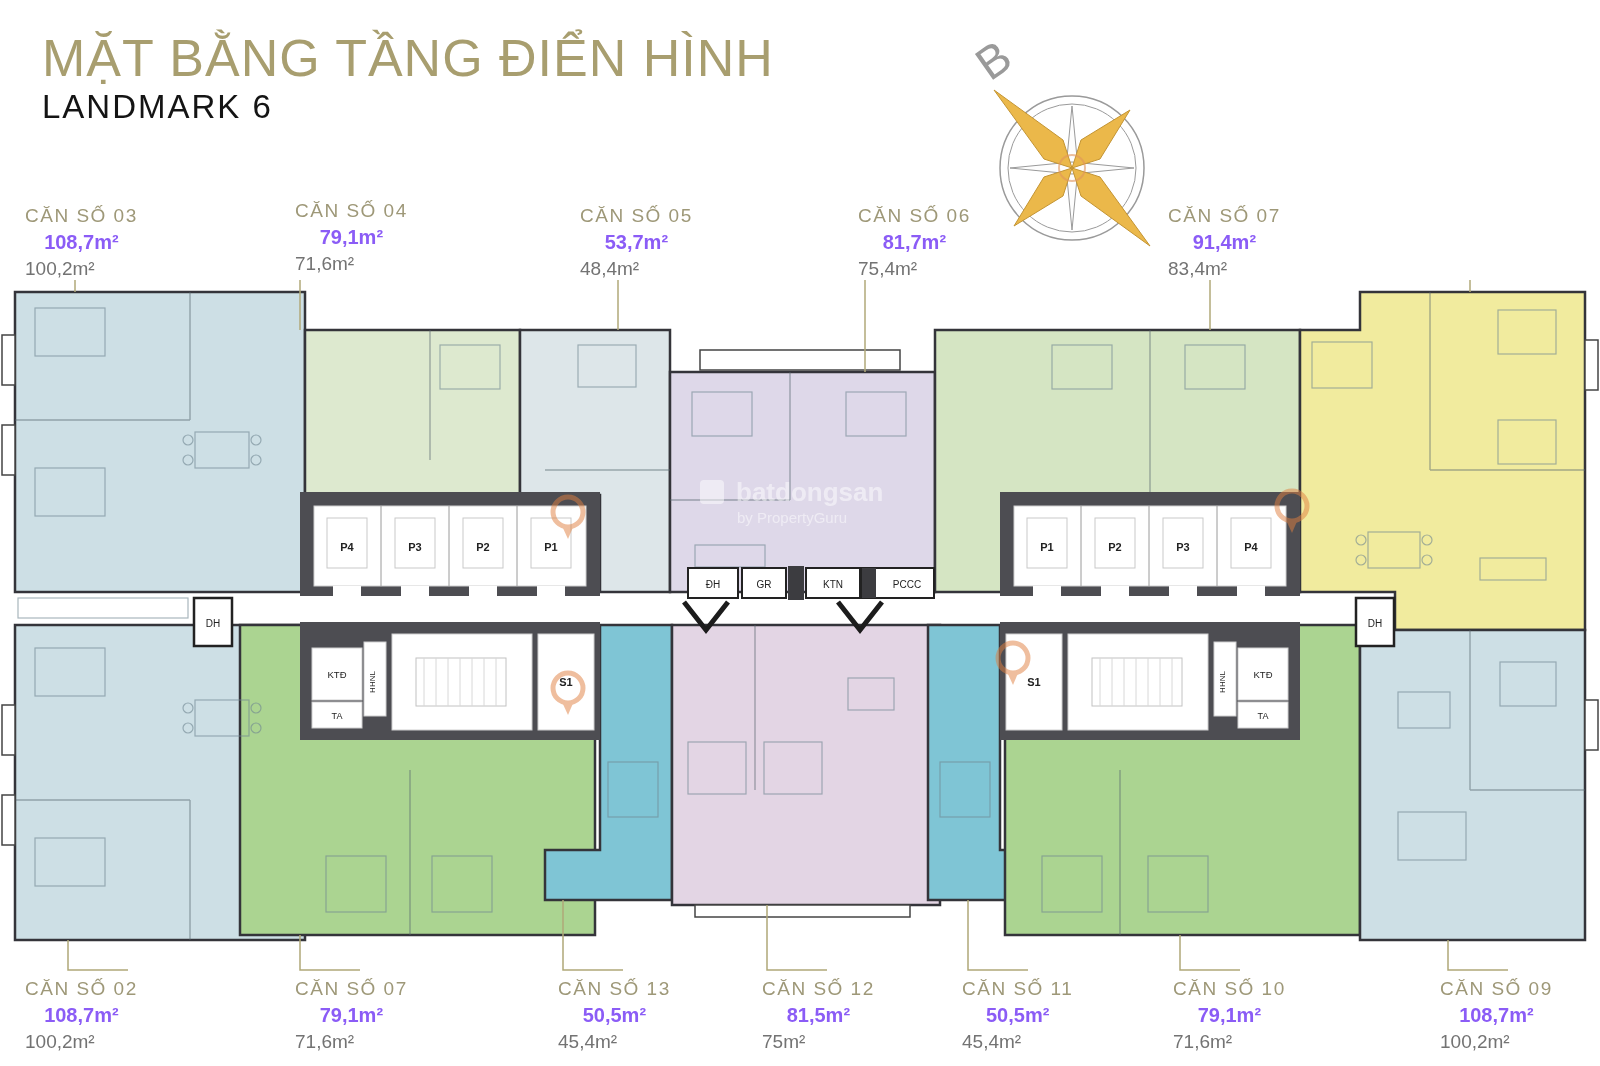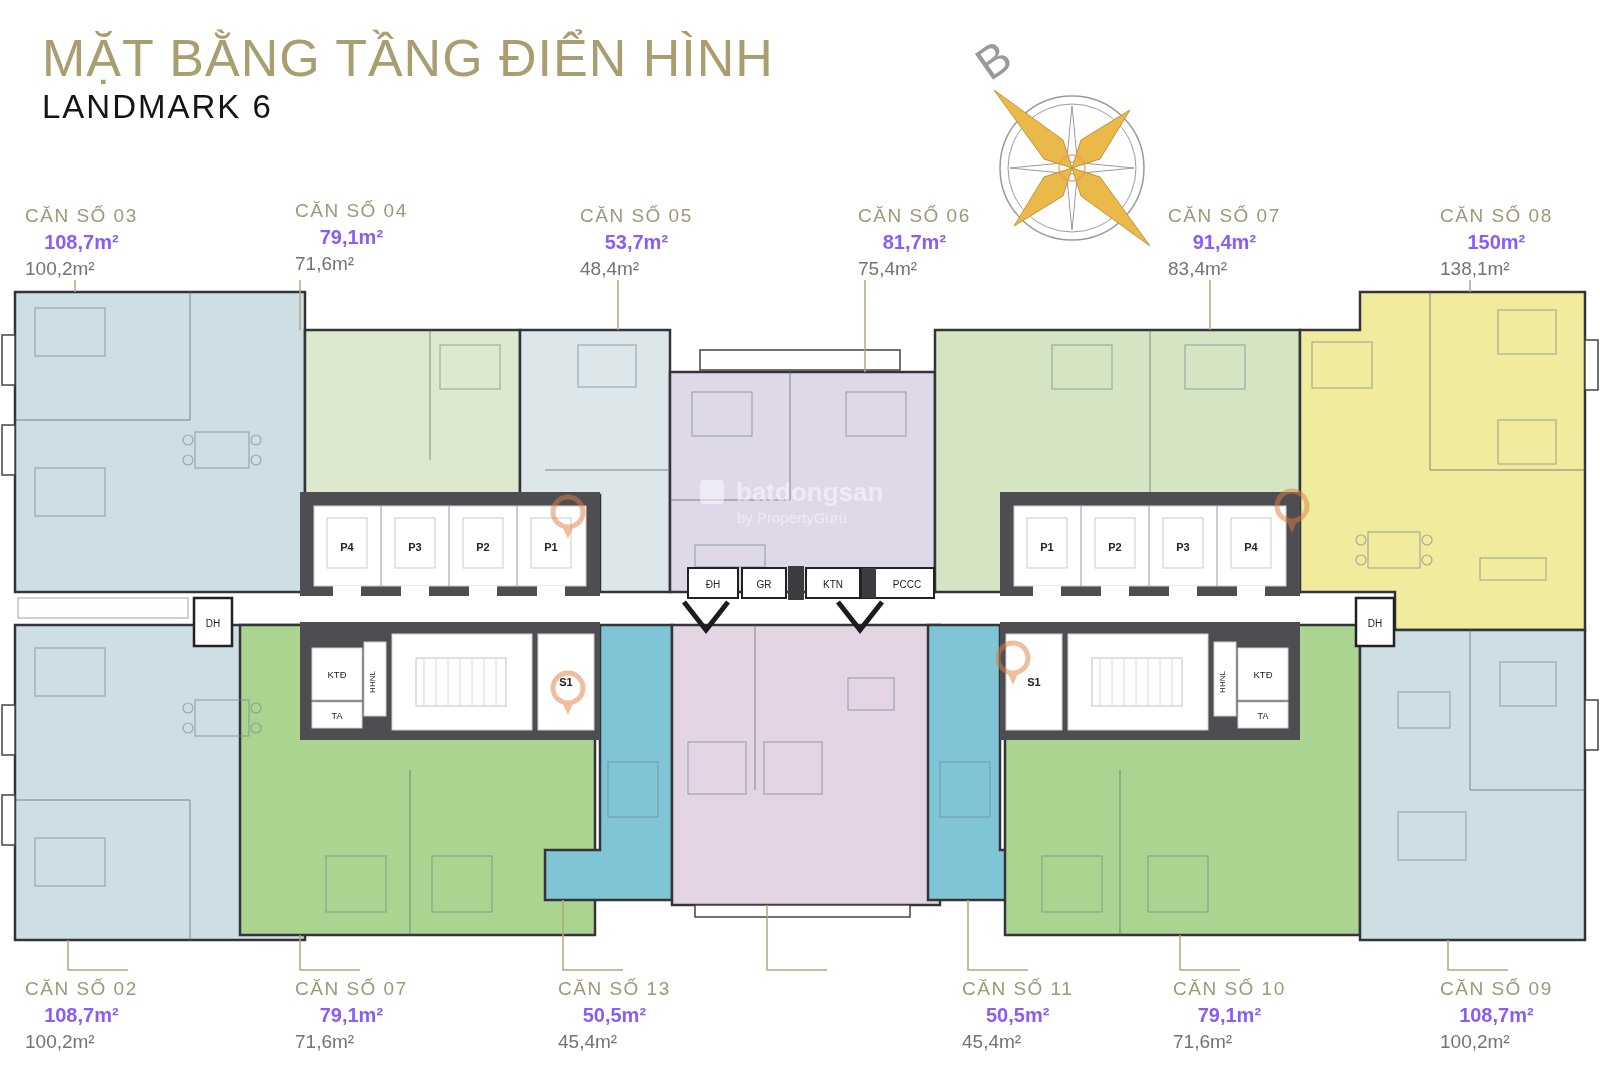--- a/index.html
+++ b/index.html
@@ -278,41 +278,41 @@
   <div class="lbl" style="left:858px;top:205px">
     <span class="n">CĂN SỐ 06</span>
     <span class="a1">81,7m²</span>
     <span class="a2">75,4m²</span>
   </div>
   <div class="lbl" style="left:1168px;top:205px">
     <span class="n">CĂN SỐ 07</span>
     <span class="a1">91,4m²</span>
     <span class="a2">83,4m²</span>
   </div>
-  <div class="lbl" style="left:1440px;top:205px">
-    <span class="n">CĂN SỐ 08</span>
-    <span class="a1">150m²</span>
-    <span class="a2">138,1m²</span>
-  </div>
 
   <div class="lbl" style="left:25px;top:978px">
     <span class="n">CĂN SỐ 02</span>
     <span class="a1">108,7m²</span>
     <span class="a2">100,2m²</span>
   </div>
   <div class="lbl" style="left:295px;top:978px">
     <span class="n">CĂN SỐ 07</span>
     <span class="a1">79,1m²</span>
     <span class="a2">71,6m²</span>
   </div>
   <div class="lbl" style="left:558px;top:978px">
     <span class="n">CĂN SỐ 13</span>
     <span class="a1">50,5m²</span>
     <span class="a2">45,4m²</span>
   </div>
+  <div class="lbl" style="left:762px;top:978px">
+    <span class="n">CĂN SỐ 12</span>
+    <span class="a1">81,5m²</span>
+    <span class="a2">75m²</span>
+  </div>
   <div class="lbl" style="left:962px;top:978px">
     <span class="n">CĂN SỐ 11</span>
     <span class="a1">50,5m²</span>
     <span class="a2">45,4m²</span>
   </div>
   <div class="lbl" style="left:1173px;top:978px">
     <span class="n">CĂN SỐ 10</span>
     <span class="a1">79,1m²</span>
     <span class="a2">71,6m²</span>
   </div>

